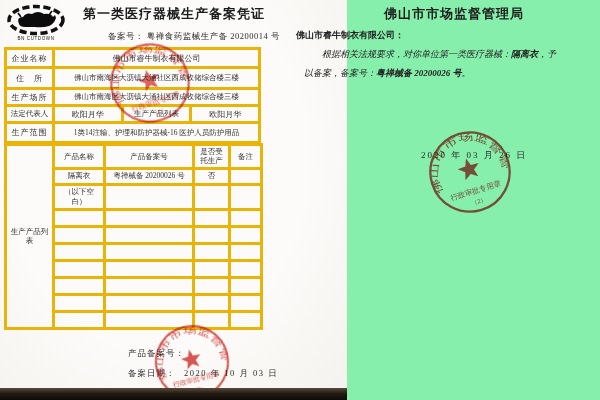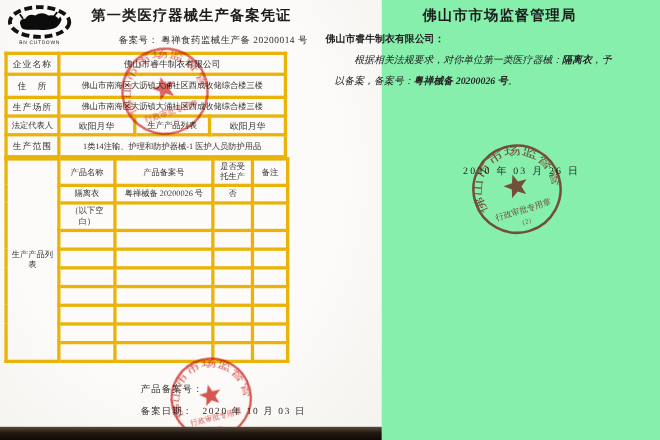--- a/index.html
+++ b/index.html
@@ -103,21 +103,21 @@
         <td colspan="3" class="addr">佛山市南海区大沥镇大涌社区西成收储综合楼三楼</td>
       </tr>
       <tr>
         <td class="small" style="height:17px">法定代表人</td>
         <td style="width:63px">欧阳月华</td>
         <td style="width:57px" class="small">生产产品列表</td>
         <td style="width:89px">欧阳月华</td>
       </tr>
       <tr>
         <td class="lbl" style="height:20px">生产范围</td>
-        <td colspan="3" class="addr">1类14注输、护理和防护器械-1 医护人员防护用品</td>
+        <td colspan="3" class="addr">1类14注输、护理和防护器械-16 医护人员防护用品</td>
       </tr>
     </tbody>
       </table>
     <table style="margin-top:-1px">
       <tbody>
           <tr>
         <td rowspan="10" style="width:48px" class="hdr">生产产品列表</td>
         <td style="width:51px;height:18px" class="hdr">产品名称</td>
         <td style="width:89px" class="hdr">产品备案号</td>
         <td style="width:36px" class="hdr">是否受托生产</td>

